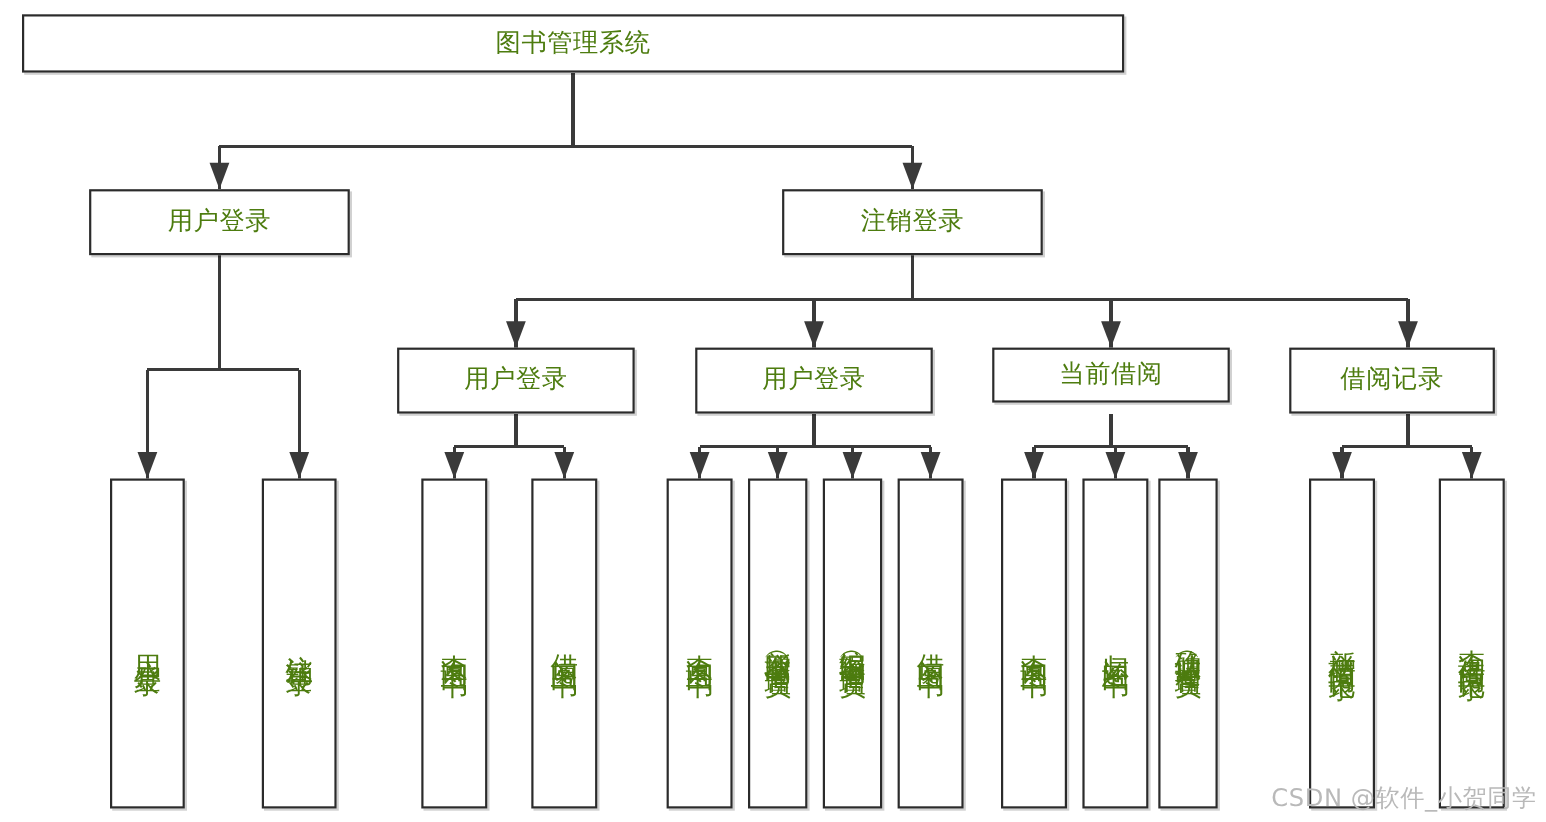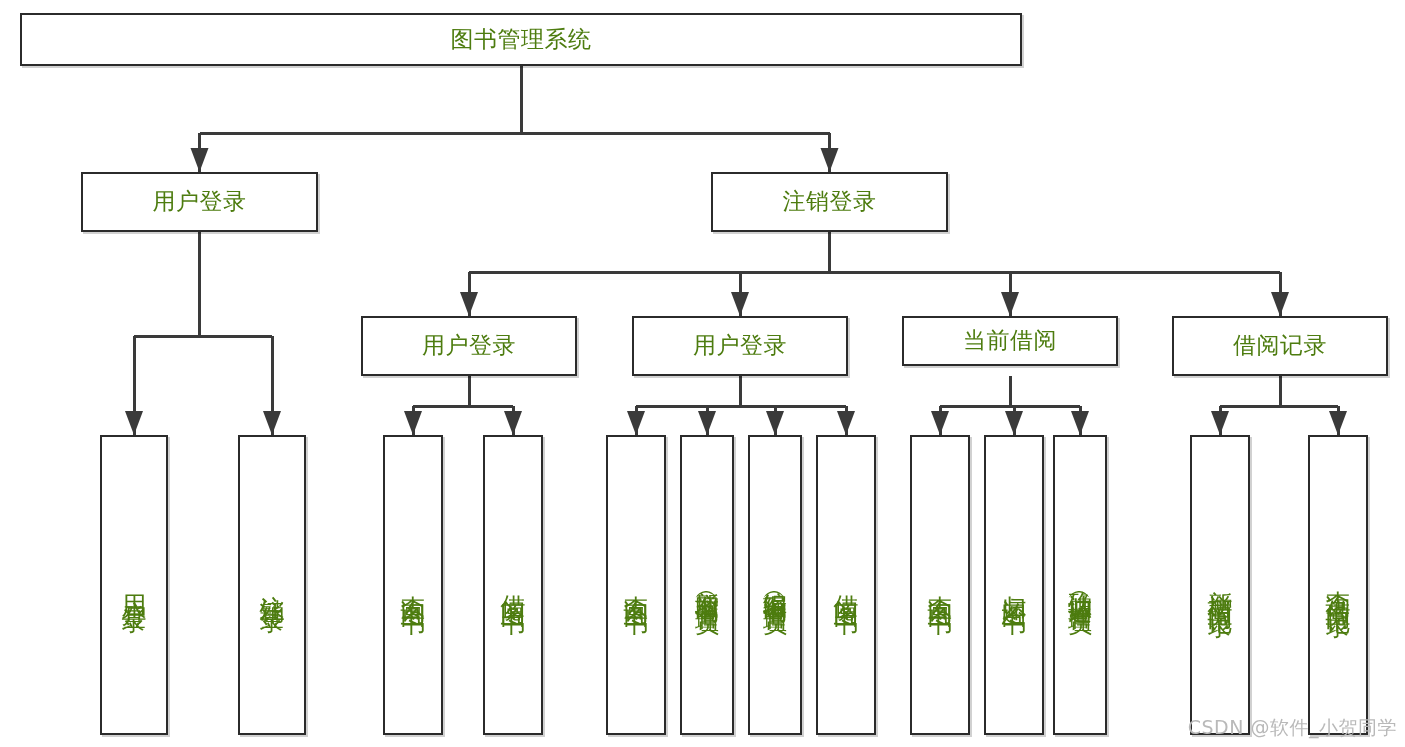--- a/index.html
+++ b/index.html
@@ -56,21 +56,21 @@
     line-height: 1;
   }
   .node.v.narrow .label {
     font-size: 24px;
     letter-spacing: 3px;
   }
   #watermark {
     position: absolute;
     right: 8px;
     bottom: 6px;
-    font-size: 19px;
+    font-size: 22px;
     color: #b9b9b9;
     letter-spacing: 0.5px;
     white-space: nowrap;
   }
 </style>
 </head>
 <body>
 
 <div id="canvas">
   <svg id="edges" viewBox="0 0 1405 747">
@@ -139,21 +139,21 @@
       </div>
       <div class="node h" style="left: 361px; top: 316px; width: 216px; height: 60px;">
         <span class="label">用户登录</span>
       </div>
       <div class="node h" style="left: 632px; top: 316px; width: 216px; height: 60px;">
         <span class="label">用户登录</span>
       </div>
       <div class="node h" style="left: 902px; top: 316px; width: 216px; height: 50px;">
         <span class="label">当前借阅</span>
       </div>
-      <div class="node h" style="left: 1172px; top: 316px; width: 216px; height: 60px;">
+      <div class="node h" style="left: 1172px; top: 316px; width: 187px; height: 60px;">
         <span class="label">借阅记录</span>
       </div>
       <div class="node v" style="left: 100px; top: 435px; width: 68px; height: 300px;">
         <span class="label">用户登录</span>
       </div>
       <div class="node v" style="left: 238px; top: 435px; width: 68px; height: 300px;">
         <span class="label">注销登录</span>
       </div>
       <div class="node v" style="left: 383px; top: 435px; width: 60px; height: 300px;">
         <span class="label">查询图书</span>

